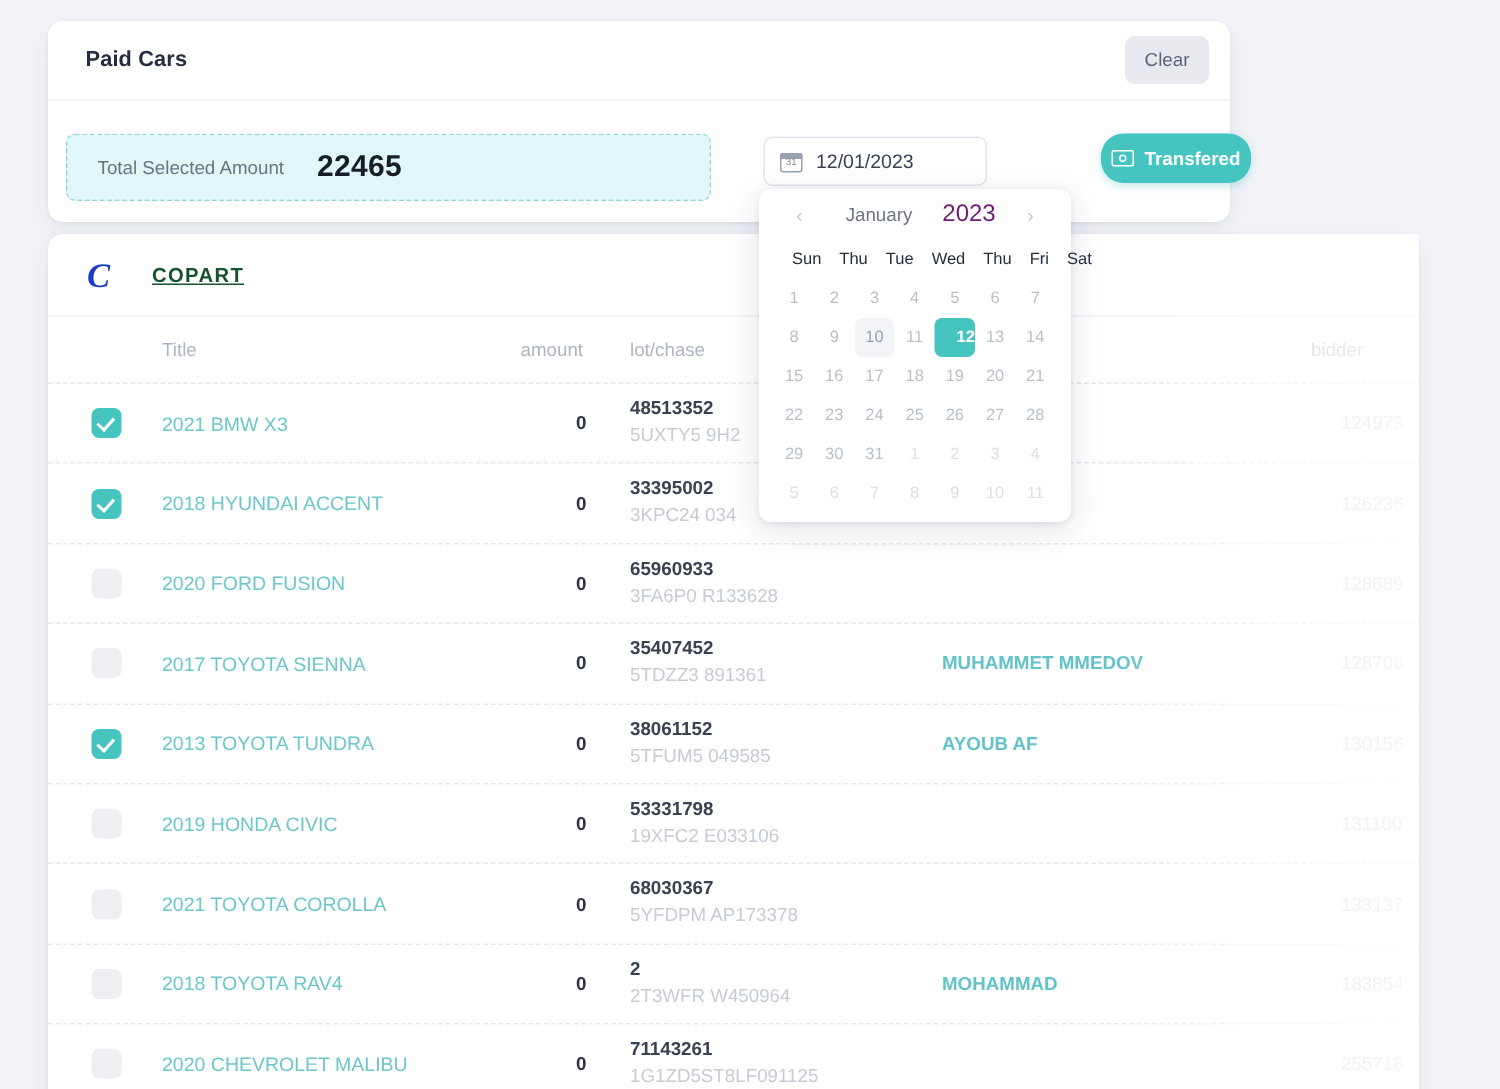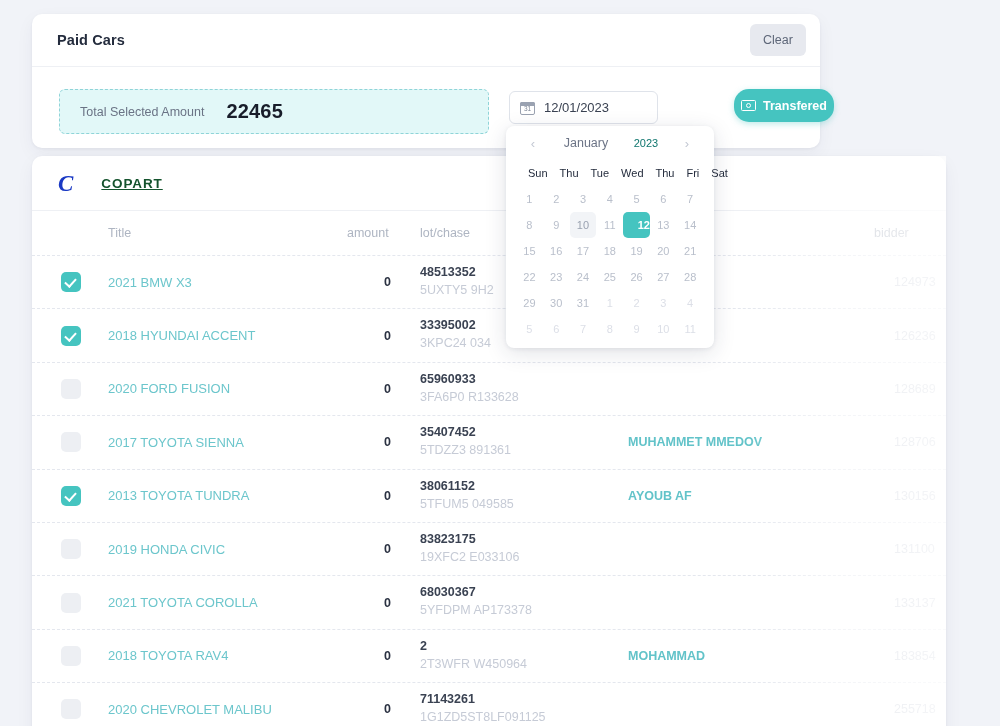--- a/index.html
+++ b/index.html
@@ -37,21 +37,21 @@
     width: 56px; height: 32px;
     background: #e7e9ef; border: none; border-radius: 6px;
     color: #5d6678; font-size: 12.5px;
     font-family: "Liberation Sans", sans-serif;
     cursor: pointer;
   }
 
   
   .top-body { position: relative; height: 81px; }
   .total-box {
-    position: absolute; left: 27px; top: 22px;
+    position: absolute; left: 12px; top: 22px;
     width: 430px; height: 45px;
     background: #e2f8f8;
     border: 1px dashed #8fd4d8;
     border-radius: 6px;
     display: flex; align-items: center;
   }
   .total-label {
     margin-left: 20px; font-size: 12.5px; color: #6a7385;
   }
   .total-value {
@@ -199,21 +199,21 @@
     font-family: "Liberation Sans", sans-serif;
   }
   #cal-prev { left: 18px; }
   #cal-next { left: 172px; }
   .cal-month {
     position: absolute; left: 50px; width: 60px; text-align: center;
     font-size: 12.5px; color: #6c7486;
   }
   .cal-year {
     position: absolute; left: 118px; width: 44px; text-align: center;
-    font-size: 11px; color: #0f766e;
+    font-size: 16px; color: #701a75;
   }
   .cal-grid { padding: 0 10px; }
   .cal-wk, .cal-week { display: flex; }
   .cal-wk span, .cal-week span {
     width: 26.8px; height: 26px; line-height: 26px;
     text-align: center; font-size: 11px;
   }
   .cal-wk span { color: #242c3d; font-weight: normal; margin-left: 12px; }
   .cal-week span { color: #b9bfcb; border-radius: 5px; cursor: pointer; }
   .cal-week span.mute { color: #dcdfe7; }
@@ -312,21 +312,21 @@
           <span class="r-amount">0</span>
           <span class="r-lot">38061152</span>
           <span class="r-vin">5TFUM5     049585</span>
           <span class="r-bidder-name">AYOUB AF</span>
           <span class="r-bidder-id">130156</span>
         </div>
         <div class="row">
           <span class="chk"></span>
           <span class="r-title">2019 HONDA CIVIC</span>
           <span class="r-amount">0</span>
-          <span class="r-lot">83823175</span>
+          <span class="r-lot">53331798</span>
           <span class="r-vin">19XFC2    E033106</span>
           <span class="r-bidder-name"></span>
           <span class="r-bidder-id">131100</span>
         </div>
         <div class="row">
           <span class="chk"></span>
           <span class="r-title">2021 TOYOTA COROLLA</span>
           <span class="r-amount">0</span>
           <span class="r-lot">68030367</span>
           <span class="r-vin">5YFDPM    AP173378</span>

